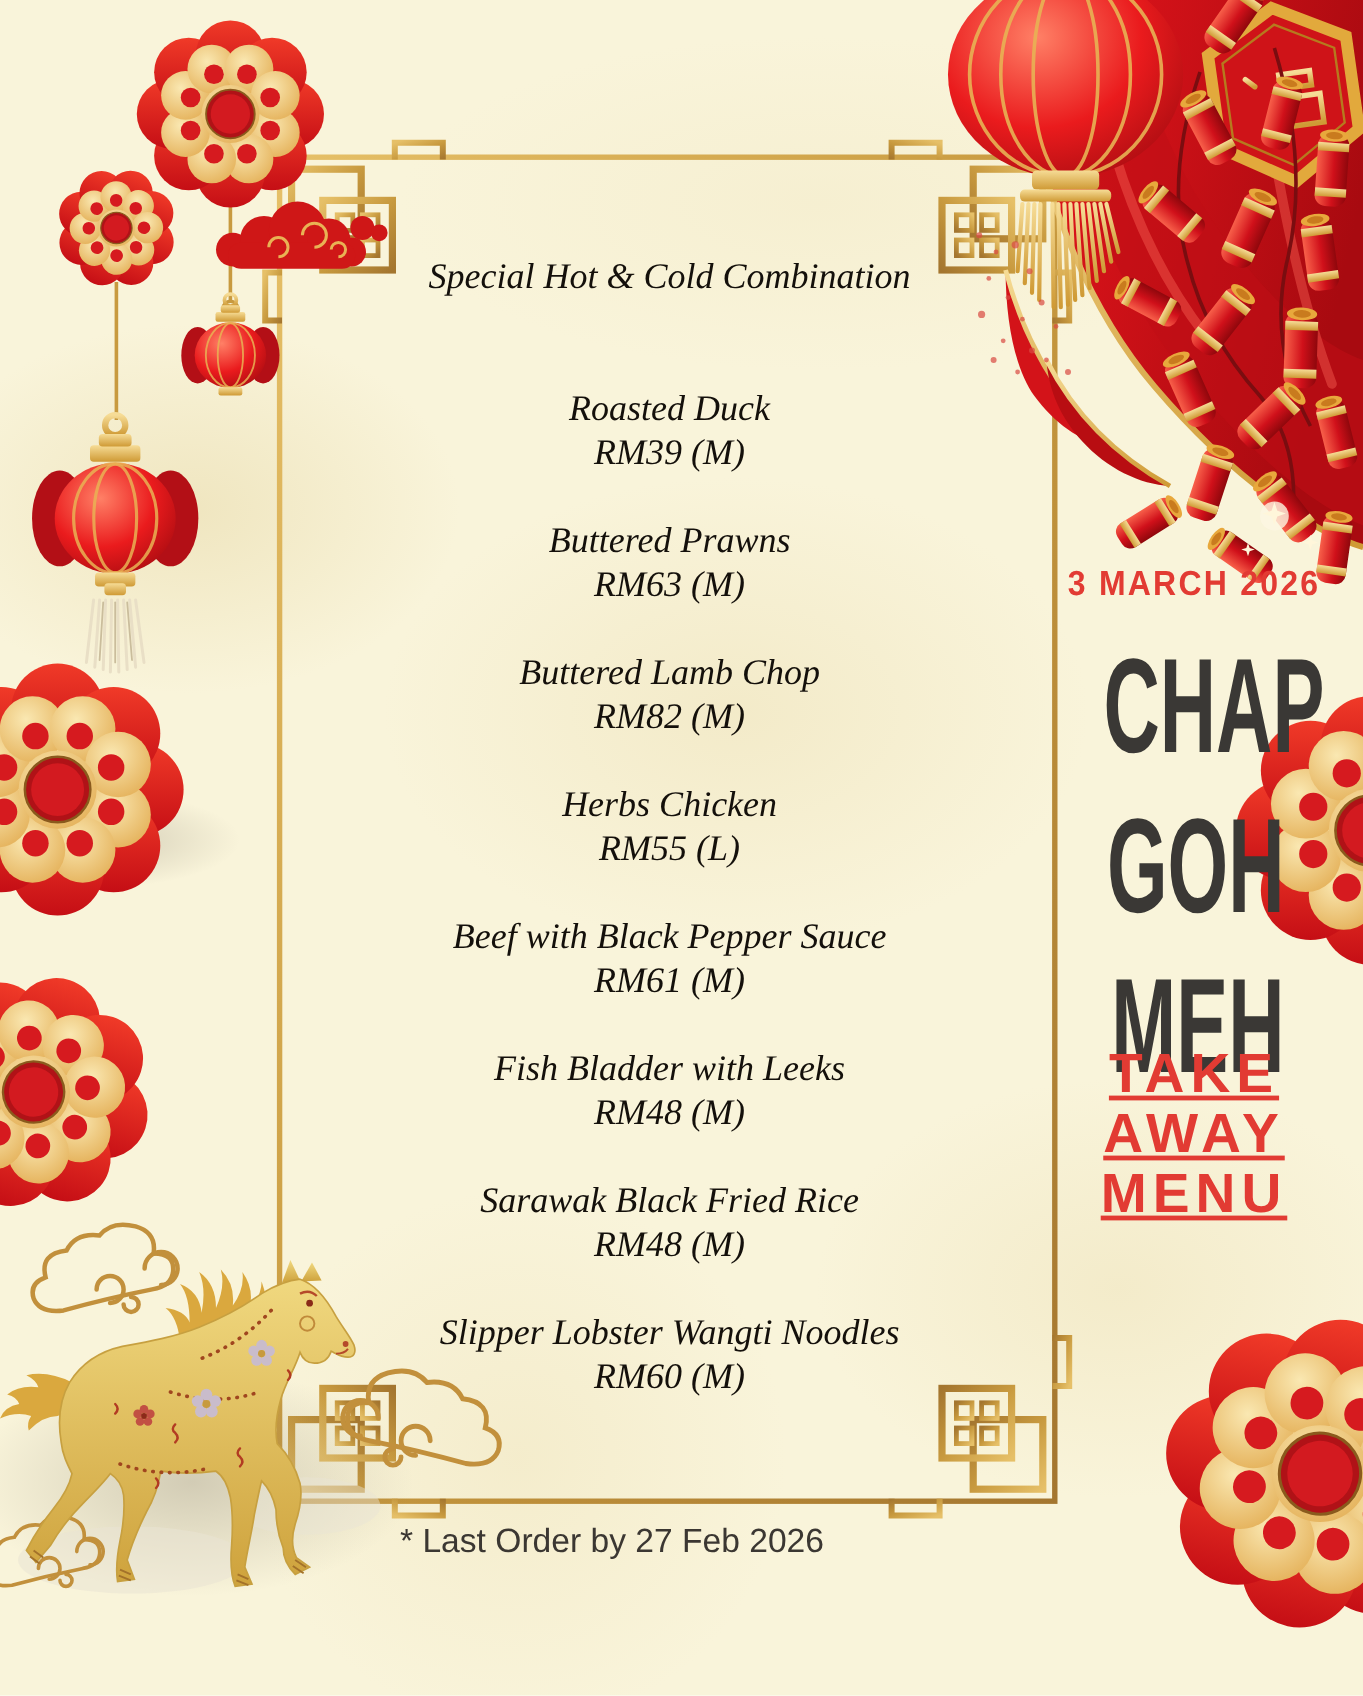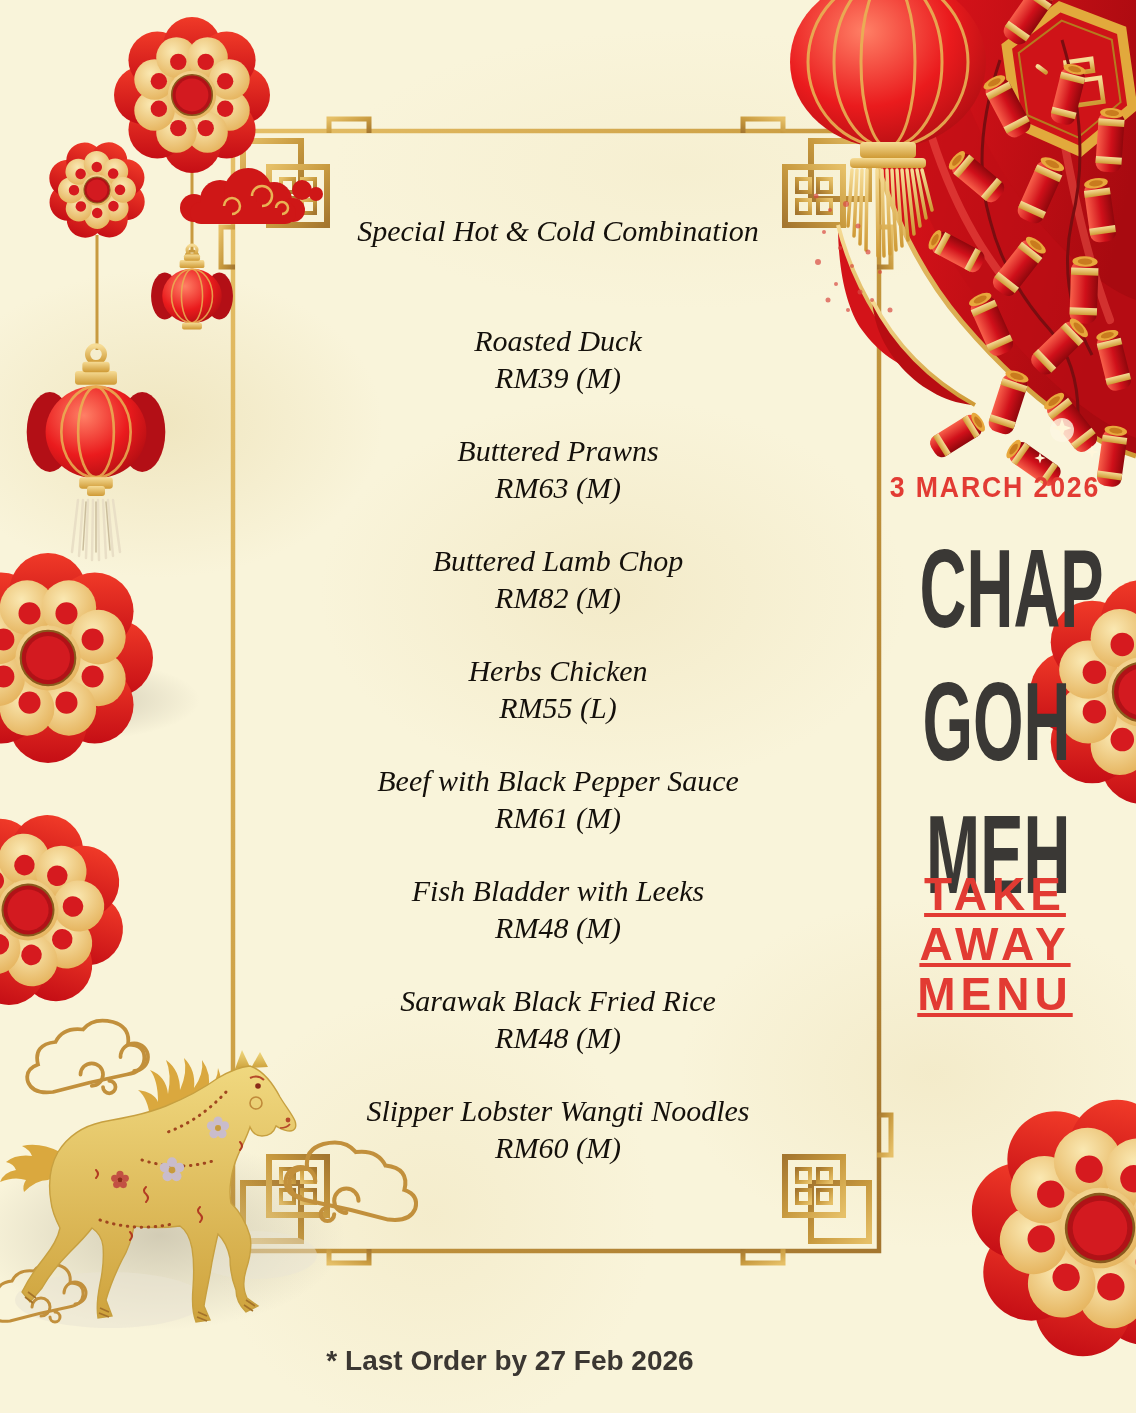--- a/index.html
+++ b/index.html
@@ -43,22 +43,22 @@
     white-space:nowrap;
   }
   .takeaway{position:absolute;left:0;top:869px;width:100%;color:#e23b33;text-decoration:underline;}
   .takeaway-line{
     height:50px;line-height:50px;font-size:46px;font-weight:bold;letter-spacing:5px;
     white-space:nowrap;
   }
 
   
   .notes{
-    position:absolute;left:150px;top:1344px;width:720px;text-align:center;
-    color:#3b3732;font-weight:bold;font-size:28px;line-height:33px;
+    position:absolute;left:150px;top:1267px;width:720px;text-align:center;
+    color:#3b3732;font-weight:normal;font-size:28px;line-height:33px;
   }
 </style>
 </head>
 <body>
 
 <div class="page">
 
 <svg class="decor" width="1136" height="1413" viewBox="0 0 1136 1413">
   <defs>
     <linearGradient id="goldC" x1="0" y1="0" x2="0" y2="1">

